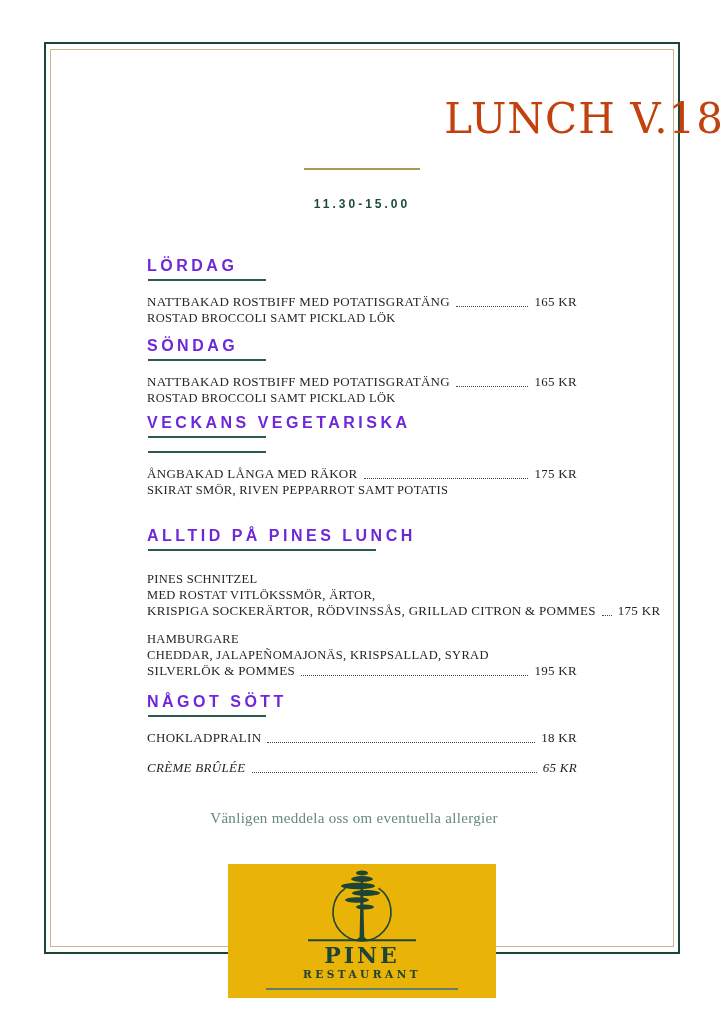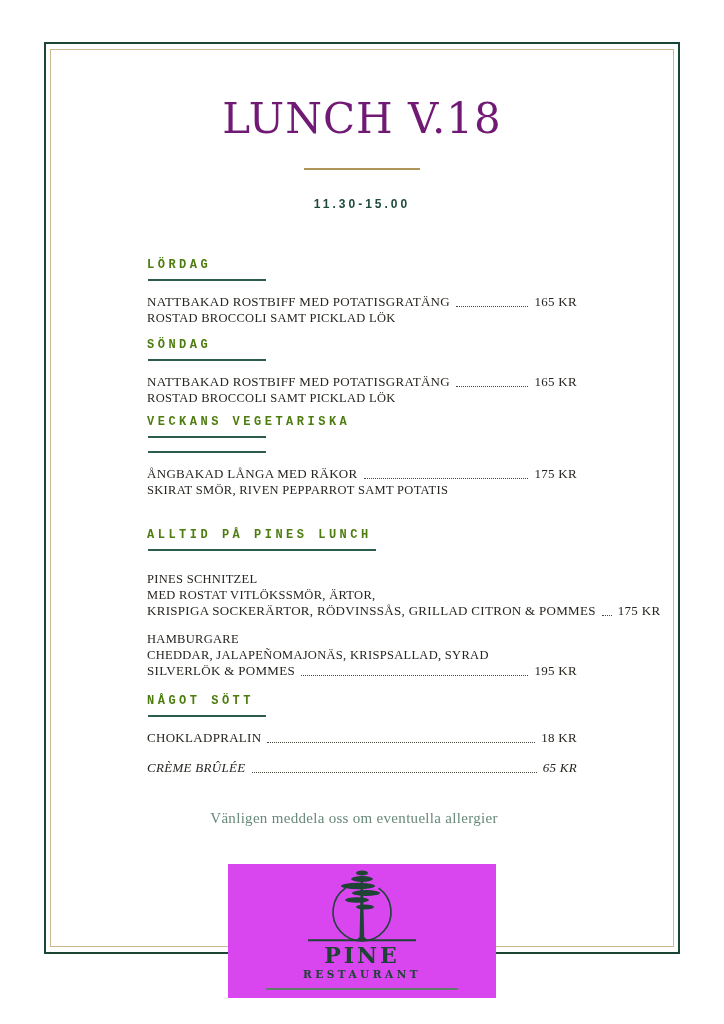--- a/index.html
+++ b/index.html
@@ -21,46 +21,46 @@
   .frame-inner {
     position: absolute; left: 50px; top: 49px;
     width: 624px; height: 898px;
     border: 1px solid #c9b88f;
     z-index: 1;
   }
 
   
   .title {
     position: absolute; top: 94px; left: 0; width: 724px;
-    text-align: center;
+    text-align: right;
     font-family: "DejaVu Serif", serif;
     font-size: 42px; letter-spacing: 1px;
-    color: #701a75; z-index: 2;
+    color: #c2410c; z-index: 2;
   }
   .title-rule {
     position: absolute; top: 168px; left: 304px;
     width: 116px; height: 2px; background: #b0955a; z-index: 2;
   }
   .hours {
     position: absolute; top: 197px; left: 0; width: 724px;
     text-align: center;
     font-family: "Liberation Sans", sans-serif;
     font-size: 12px; font-weight: 700; letter-spacing: 3px;
     color: #1d4b3a; z-index: 2;
   }
 
   
   .menu {
     position: absolute; left: 147px; top: 252px; width: 430px;
     z-index: 2;
   }
   .sec-heading {
-    font-family: Liberation Mono, monospace;
-    font-size: 12px; font-weight: 700; letter-spacing: 3.5px;
-    color: #4d7c0f; line-height: 15px;
+    font-family: Liberation Sans, sans-serif;
+    font-size: 16px; font-weight: 700; letter-spacing: 3.5px;
+    color: #6d28d9; line-height: 15px;
   }
   .sec-rule {
     width: 118px; height: 2px; background: #2c5c4a;
     margin: 6px 0 13px 1px;
   }
   .sec.wide-rule .sec-rule { width: 228px; }
 
   .item-row {
     display: flex; align-items: flex-end;
     font-size: 13px; line-height: 16px;
@@ -95,21 +95,21 @@
     position: absolute; top: 810px; left: 0; width: 708px;
     text-align: center;
     font-family: "Liberation Serif", serif;
     font-size: 15px; letter-spacing: 0.3px;
     color: #67897a; z-index: 2;
   }
 
   .logo {
     position: absolute; top: 864px; left: 50%;
     transform: translateX(-50%);
-    background: #d946ef;
+    background: #eab308;
     padding: 0 38px 8px 38px;
     text-align: center;
     z-index: 5;
   }
   .logo svg { display: block; margin: 0 auto; }
   .logo-name {
     font-family: "DejaVu Serif", serif;
     font-size: 22px; font-weight: 700; letter-spacing: 3px;
     color: #1d4434; margin-top: 1px; line-height: 24px;
   }

